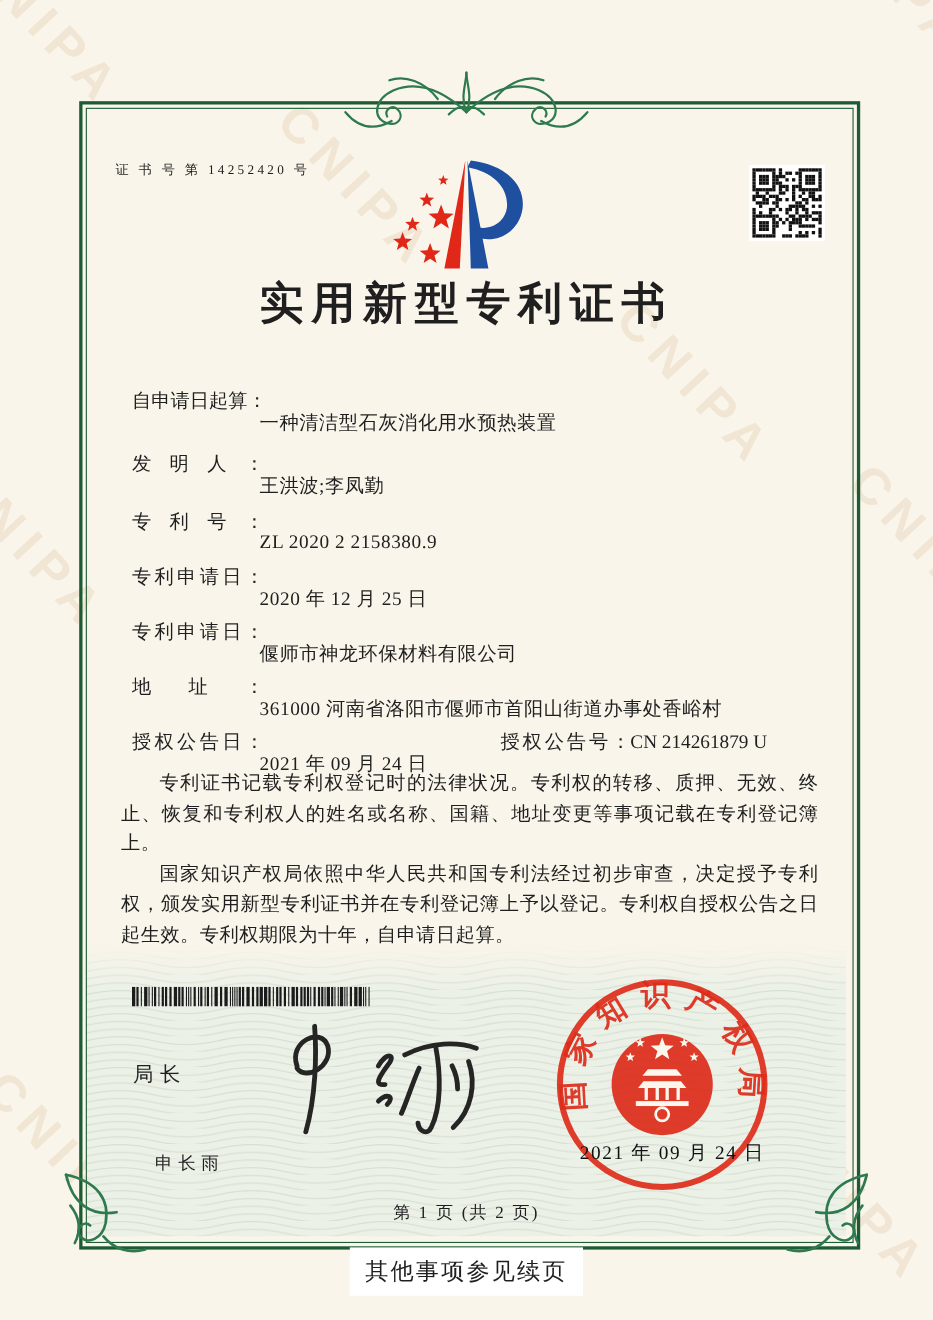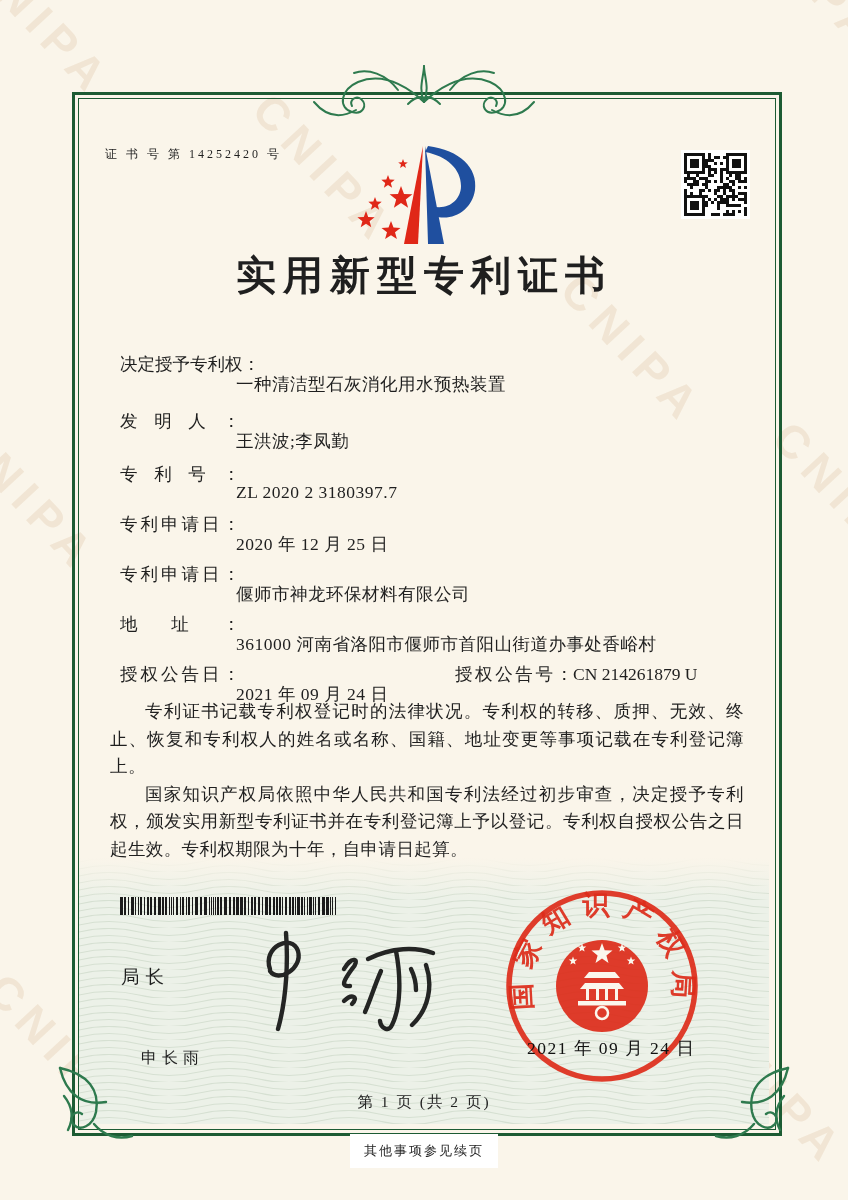--- a/index.html
+++ b/index.html
@@ -58,21 +58,21 @@
   .barcode{position:absolute;left:120px;top:897px;width:218px;height:18px;display:flex;align-items:stretch;overflow:hidden;z-index:5;}
   .barcode div{background:#1b1b1b;}
   .role{position:absolute;left:121px;top:964px;font-size:18.5px;letter-spacing:6px;z-index:5;text-align:center;}
   .signer{position:absolute;left:121px;top:1048px;font-size:16px;letter-spacing:5px;z-index:5;margin-left:20px;}
   .signature{position:absolute;left:240px;top:925px;width:215px;height:118px;z-index:5;}
   .seal{position:absolute;left:502px;top:886px;width:200px;height:200px;z-index:5;}
   .seal-date{position:absolute;left:527px;top:1036px;font-size:17.5px;letter-spacing:1.5px;z-index:6;color:#111;}
   .page-info{position:absolute;left:72px;top:1092px;width:704px;text-align:center;font-size:15.5px;letter-spacing:2px;z-index:5;}
   .cont-note{
     position:absolute;left:50%;top:1134px;transform:translateX(-50%);
-    background:#ffffff;padding:8px 14px;font-size:13px;letter-spacing:2px;z-index:5;
+    background:#ffffff;padding:8px 14px;font-size:21px;letter-spacing:2px;z-index:5;
   }
   
   .orn-top{position:absolute;left:296px;top:60px;width:256px;height:64px;z-index:4;}
   .orn-bl{position:absolute;left:54px;top:1062px;width:86px;height:86px;z-index:4;}
   .orn-br{position:absolute;left:708px;top:1062px;width:86px;height:86px;z-index:4;transform:scaleX(-1);}
 </style>
 </head>
 <body>
 
 <div class="wm" style="left:-52px;top:-6px">CNIPA</div>
@@ -589,27 +589,27 @@
     <div class="b"></div>
     <div></div>
     <div></div>
     <div></div>
     <div class="b"></div>
   </div>
 
 <div class="title">实用新型专利证书</div>
 
 <div class="field" style="top:352px">
-  <span class="lab">决定授予专利权：</span><span class="val">一种清洁型石灰消化用水预热装置</span>
+  <span class="lab">自申请日起算：</span><span class="val">一种清洁型石灰消化用水预热装置</span>
 </div>
 <div class="field" style="top:409px">
   <span class="lab">发明人：</span><span class="val">王洪波;李凤勤</span>
 </div>
 <div class="field" style="top:462px">
-  <span class="lab">专利号：</span><span class="val">ZL 2020 2 3180397.7</span>
+  <span class="lab">专利号：</span><span class="val">ZL 2020 2 2158380.9</span>
 </div>
 <div class="field" style="top:512px">
   <span class="lab">专利申请日：</span><span class="val">2020 年 12 月 25 日</span>
 </div>
 <div class="field" style="top:562px">
   <span class="lab">专利申请日：</span><span class="val">偃师市神龙环保材料有限公司</span>
 </div>
 <div class="field" style="top:612px">
   <span class="lab">地址：</span><span class="val">361000 河南省洛阳市偃师市首阳山街道办事处香峪村</span>
 </div>

